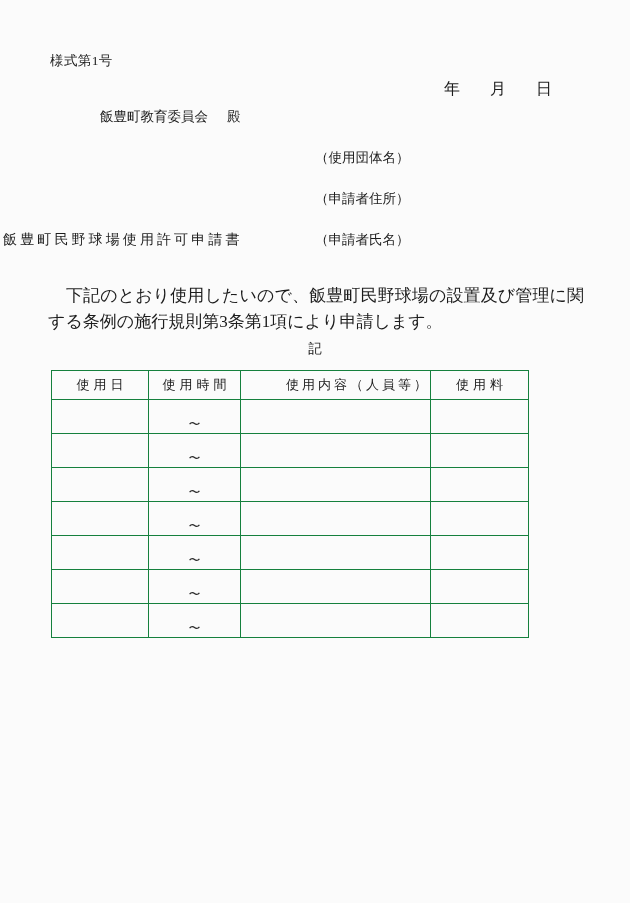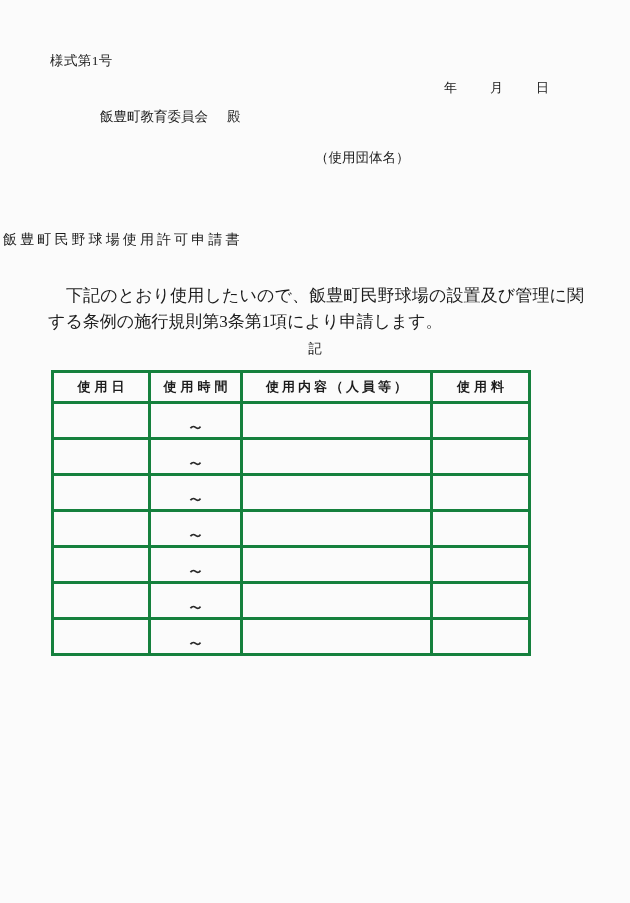--- a/index.html
+++ b/index.html
@@ -29,21 +29,21 @@
     font-size: 13.5px;
     letter-spacing: 0.4px;
     white-space: nowrap;
   }
 
   
   .date-line {
     position: absolute;
     left: 444px;
     top: 79px;
-    font-size: 13px;
+    font-size: 16px;
     white-space: nowrap;
   }
   .date-line .dchar {
     display: inline-block;
     width: 46px;
   }
   .date-line .dchar:last-child {
     width: auto;
   }
 
@@ -111,35 +111,36 @@
   .usage-table {
     position: absolute;
     left: 51px;
     top: 370px;
     width: 477px;
     border-collapse: collapse;
     table-layout: fixed;
   }
   .usage-table th,
   .usage-table td {
-    border: 3px solid #15803d;
+    border: 1px solid #15803d;
     padding: 0;
-    font-weight: bold;
+    font-weight: normal;
     font-size: 13px;
     text-align: center;
     vertical-align: middle;
   }
   .usage-table th {
     height: 28px;
     letter-spacing: 4px;
     text-indent: 4px;
   }
   .usage-table th.th-content {
     letter-spacing: 3px;
     text-indent: 3px;
+    text-align: right;
   }
   .usage-table td {
     height: 33px;
   }
   .col-date   { width: 97px; }
   .col-time   { width: 92px; }
   .col-detail { width: 190px; }
   .col-fee    { width: 98px; }
 
   .tilde-cell {
@@ -166,20 +167,22 @@
   <div class="date-line">
     <span class="dchar">年</span><span class="dchar">月</span><span class="dchar">日</span>
   </div>
 
   <div class="addressee">
     <span>飯豊町教育委員会</span><span class="honorific">殿</span>
   </div>
 
   <div class="applicant-block">
     <div class="app-line">（使用団体名）</div>
+    <div class="app-line">（申請者住所）</div>
+    <div class="app-line">（申請者氏名）</div>
   </div>
 
   <div class="doc-title">飯豊町民野球場使用許可申請書</div>
 
   <div class="body-text">下記のとおり使用したいので、飯豊町民野球場の設置及び管理に関する条例の施行規則第3条第1項により申請します。</div>
 
   <div class="ki-marker">記</div>
 
   <table class="usage-table">
     <colgroup>

